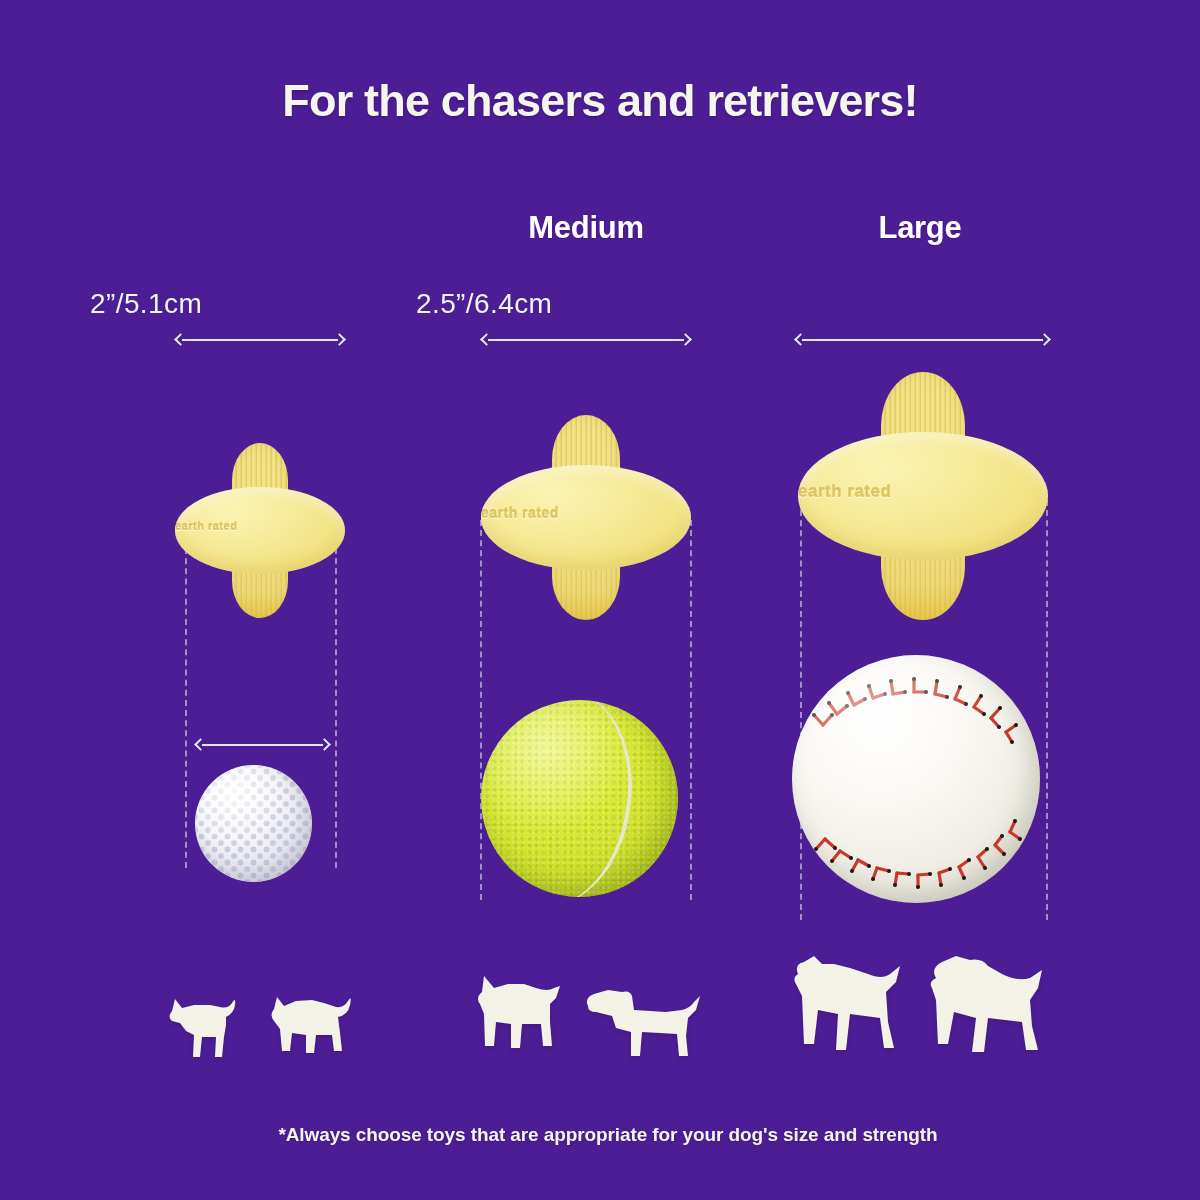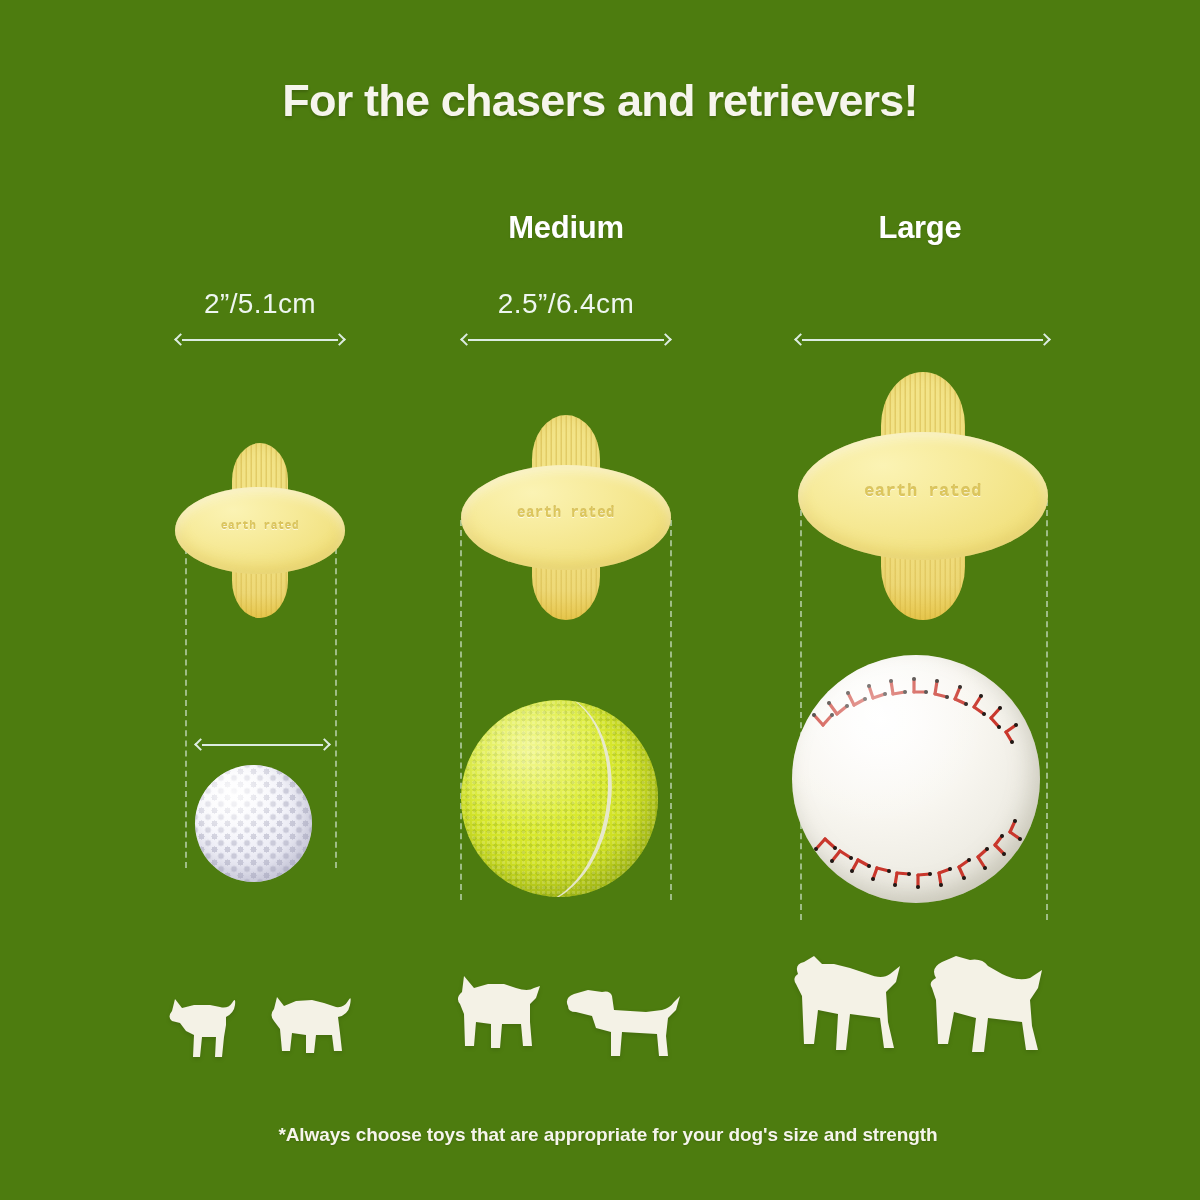--- a/index.html
+++ b/index.html
@@ -8,21 +8,21 @@
   html, body {
     width:1200px; height:1200px;
     background:#006341;
     font-family:"Liberation Sans", sans-serif;
     overflow:hidden;
   }
 
   #poster {
     position:relative;
     width:1200px; height:1200px;
-    background:#4d7c0f;
+    background:#4c1d95;
   }
 
   
   .title {
     position:absolute;
     left:0; top:75px; width:1200px;
     text-align:center;
     font-size:45px;
     font-weight:bold;
     letter-spacing:-0.8px;
@@ -30,38 +30,38 @@
     text-shadow:0 2px 3px rgba(0,0,0,0.18);
   }
 
   
   .col {
     position:absolute;
     top:0; height:1200px;
     width:340px;
   }
   .col-small  { left:90px;  }
-  .col-medium { left:396px; }
+  .col-medium { left:416px; }
   .col-large  { left:750px; }
 
   .size-name {
     position:absolute;
     top:210px; left:0; width:340px;
     text-align:center;
     font-size:31px;
     font-weight:bold;
     color:#ffffff;
     letter-spacing:-0.3px;
     text-shadow:0 1px 2px rgba(0,0,0,0.15);
   }
 
   .dim-label {
     position:absolute;
     left:0; width:340px;
-    text-align:center;
+    text-align:left;
     font-size:28px;
     font-weight:400;
     color:#eef6f0;
     letter-spacing:0.4px;
   }
   .dim-top { top:288px; }
 
   
   .arrow {
     position:absolute;
@@ -125,28 +125,26 @@
     position:absolute;
     left:0;
     background:radial-gradient(ellipse at 34% 26%, #fbf3b4 0%, #f7eb9b 36%, #f2e282 70%, #e9d76e 100%);
     border-radius:50% / 50%;
     box-shadow:inset 0 -6px 14px rgba(205,172,55,0.30),
                inset 0 5px 12px rgba(255,255,255,0.55);
   }
   .toy .brand {
     position:absolute;
     left:0; width:100%;
-    text-align:center;
     color:#dcc65c;
     font-weight:600;
     letter-spacing:0.5px;
     text-shadow:0 1px 0 rgba(255,255,255,0.75),
                 0 -1px 0 rgba(190,158,45,0.55);
     white-space:nowrap;
-    font-family:Liberation Mono, monospace;
   }
 
   
   .golfball {
     position:absolute;
     border-radius:50%;
     background:
       radial-gradient(circle at 34% 26%, #ffffff 0%, #f4f4fa 38%, #e3e3ef 72%, #cfcfdf 100%);
     box-shadow:inset -6px -8px 16px rgba(150,150,175,0.35);
     overflow:hidden;

